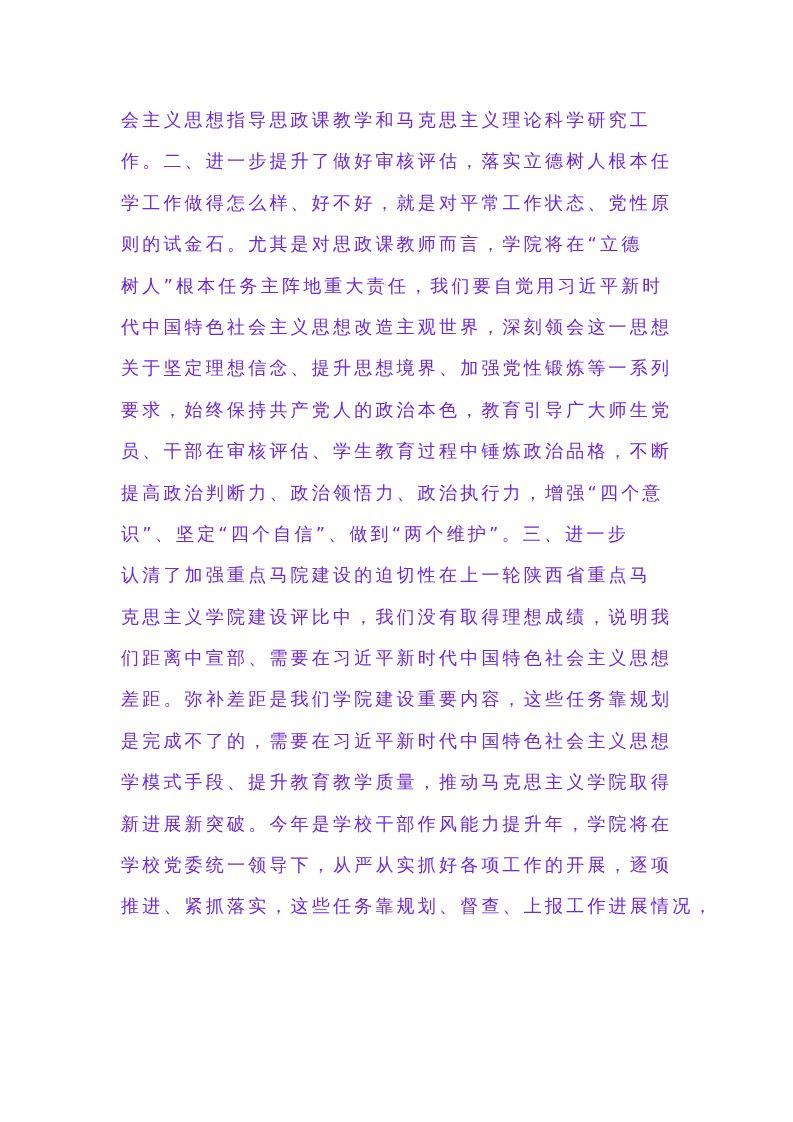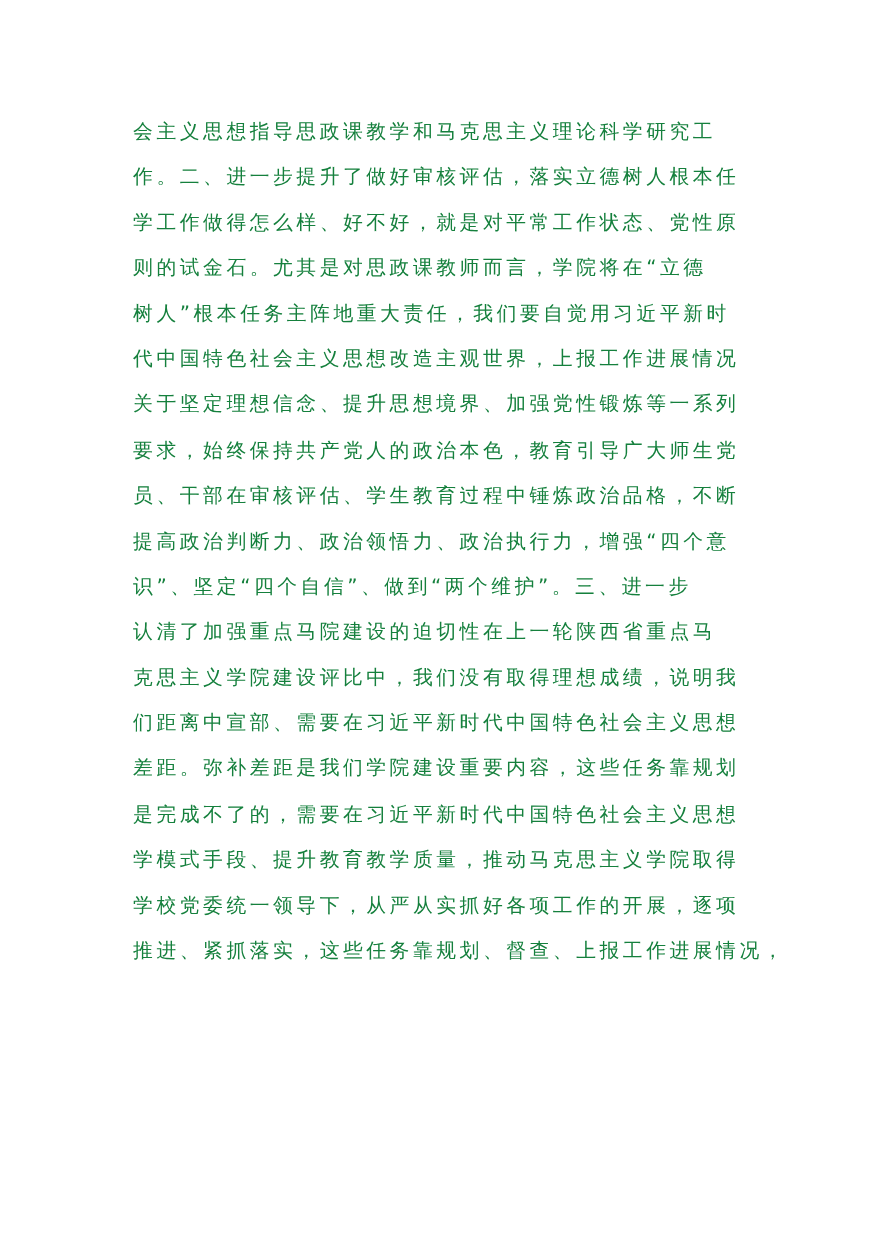--- a/index.html
+++ b/index.html
@@ -29,42 +29,43 @@
       margin: 0;
       padding: 0;
     }
     .line {
       display: block;
       height: 41.4px;
       line-height: 41.4px;
       font-family: "DejaVu Sans", "Liberation Sans", sans-serif;
       font-size: 18px;
       letter-spacing: 3.2px;
-      color: #15803d;
+      color: #6d28d9;
       white-space: nowrap;
     }
   </style>
 </head>
 <body>
 
 <div class="page">
   <div class="body-text">
     <span class="line">会主义思想指导思政课教学和马克思主义理论科学研究工</span>
     <span class="line">作。二、进一步提升了做好审核评估，落实立德树人根本任</span>
     <span class="line">学工作做得怎么样、好不好，就是对平常工作状态、党性原</span>
     <span class="line">则的试金石。尤其是对思政课教师而言，学院将在“立德</span>
     <span class="line">树人”根本任务主阵地重大责任，我们要自觉用习近平新时</span>
-    <span class="line">代中国特色社会主义思想改造主观世界，上报工作进展情况</span>
+    <span class="line">代中国特色社会主义思想改造主观世界，深刻领会这一思想</span>
     <span class="line">关于坚定理想信念、提升思想境界、加强党性锻炼等一系列</span>
     <span class="line">要求，始终保持共产党人的政治本色，教育引导广大师生党</span>
     <span class="line">员、干部在审核评估、学生教育过程中锤炼政治品格，不断</span>
     <span class="line">提高政治判断力、政治领悟力、政治执行力，增强“四个意</span>
     <span class="line">识”、坚定“四个自信”、做到“两个维护”。三、进一步</span>
     <span class="line">认清了加强重点马院建设的迫切性在上一轮陕西省重点马</span>
     <span class="line">克思主义学院建设评比中，我们没有取得理想成绩，说明我</span>
     <span class="line">们距离中宣部、需要在习近平新时代中国特色社会主义思想</span>
     <span class="line">差距。弥补差距是我们学院建设重要内容，这些任务靠规划</span>
     <span class="line">是完成不了的，需要在习近平新时代中国特色社会主义思想</span>
     <span class="line">学模式手段、提升教育教学质量，推动马克思主义学院取得</span>
+    <span class="line">新进展新突破。今年是学校干部作风能力提升年，学院将在</span>
     <span class="line">学校党委统一领导下，从严从实抓好各项工作的开展，逐项</span>
     <span class="line">推进、紧抓落实，这些任务靠规划、督查、上报工作进展情况，</span>
   </div>
 </div>
 
 </body></html>

